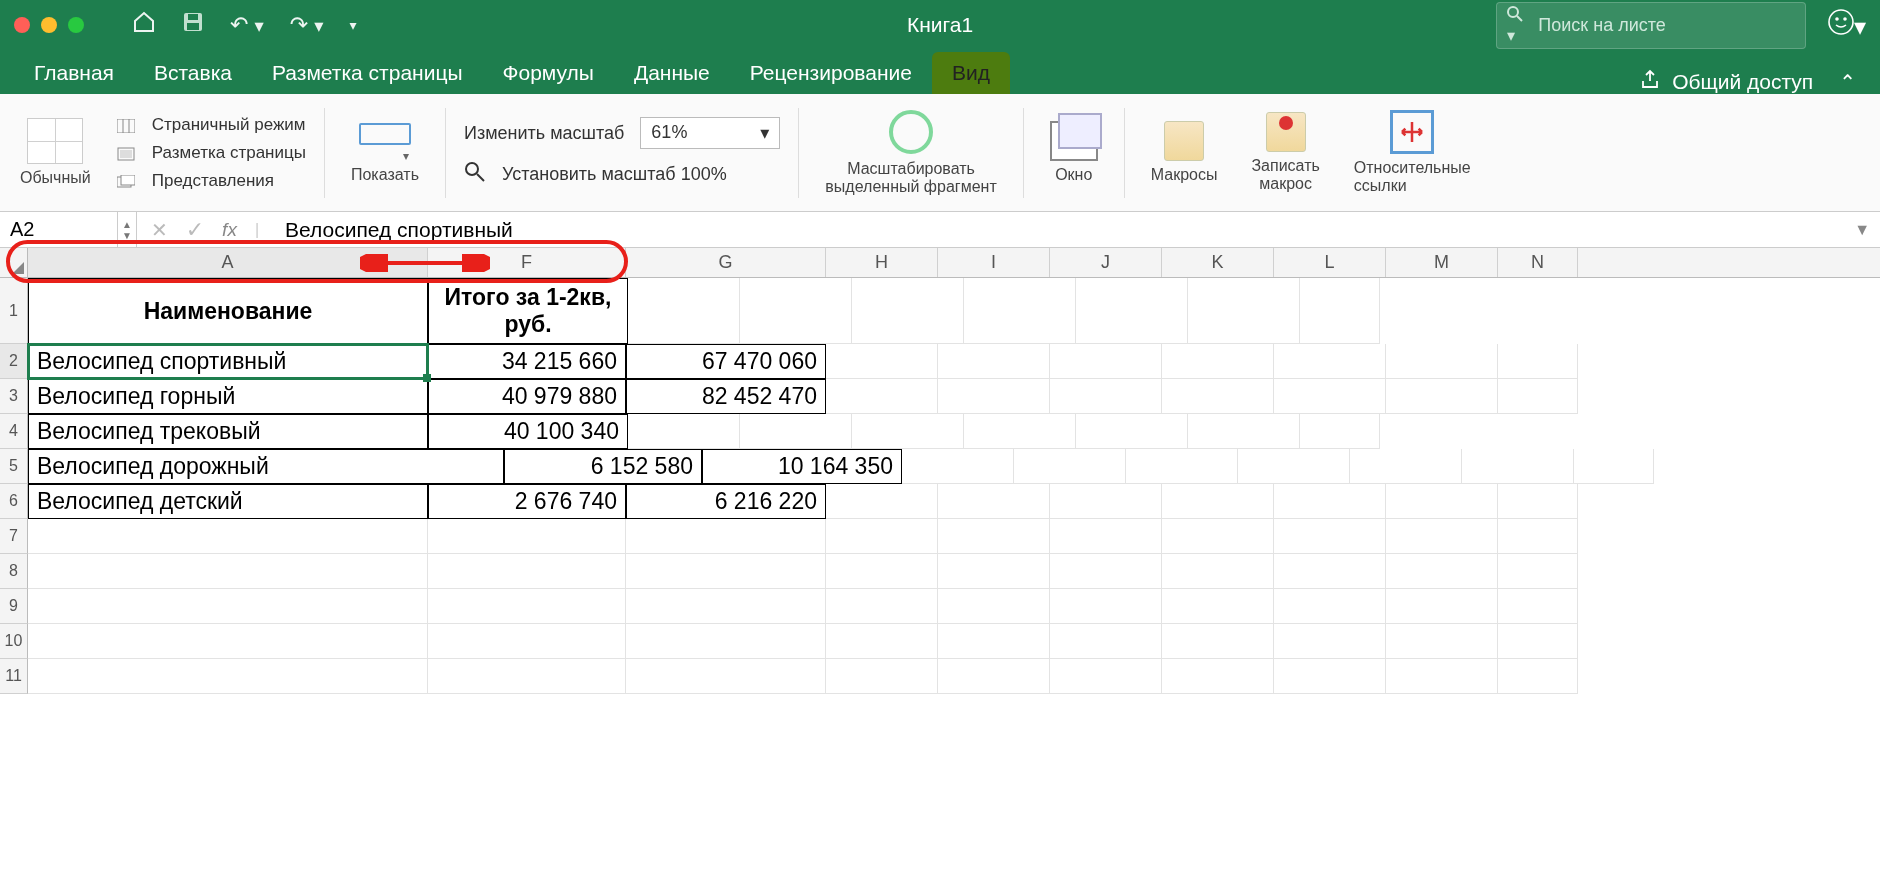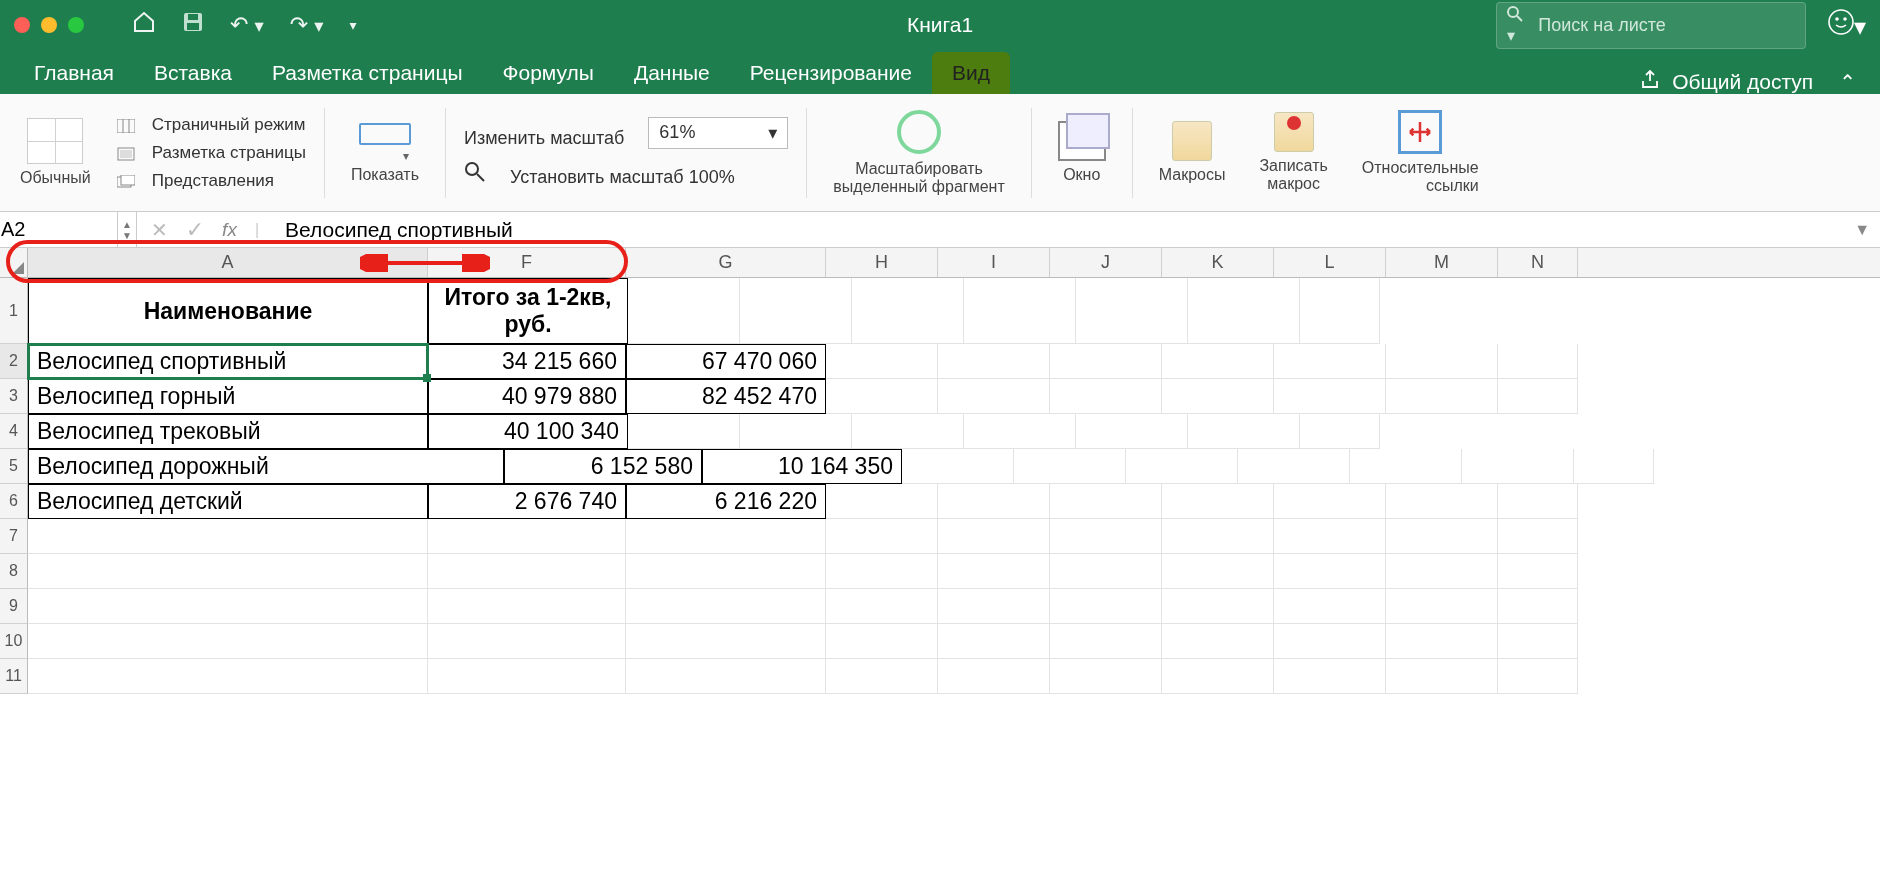--- a/index.html
+++ b/index.html
@@ -29,34 +29,34 @@
 .normalicon::before,.normalicon::after{content:"";position:absolute;background:#d0d0d0}
 .normalicon::before{width:100%;height:1px;top:50%}
 .normalicon::after{width:1px;height:100%;left:50%}
 .viewlist{display:flex;flex-direction:column;gap:8px;font-size:17px;color:#333}
 .viewlist div{display:flex;align-items:center;gap:17px;cursor:pointer}
 .vicon{width:18px;height:14px;display:inline-block}
 .showicon{width:52px;height:40px;position:relative}
 .showicon::before{content:"";position:absolute;left:0;right:0;top:2px;height:18px;border:2px solid #5b9bd5;border-radius:2px}
 .showicon::after{content:"▾";position:absolute;bottom:-2px;right:2px;font-size:12px;color:#666}
 .zoomctl{display:flex;flex-direction:column;gap:12px}
-.zoomrow{display:flex;align-items:flex-end;gap:24px;font-size:18px;color:#333}
+.zoomrow{display:flex;align-items:center;gap:16px;font-size:18px;color:#333}
 .zoombox{border:1px solid #bbb;padding:4px 10px;width:140px;display:flex;justify-content:space-between;background:#fff}
 .zoomlens{font-size:20px}
 .fitbtn{display:flex;flex-direction:column;align-items:center;gap:6px}
 .circ{width:44px;height:44px;border:4px solid #7fd89b;border-radius:50%}
 .winicon{width:48px;height:40px;position:relative}
 .winicon::before{content:"";position:absolute;inset:0;border:2px solid #888;background:#fff}
 .winicon::after{content:"";position:absolute;left:8px;top:-8px;width:40px;height:32px;border:2px solid #aac;background:#eef}
 .macicon{width:40px;height:40px;background:linear-gradient(#f7e6c4,#f0d89c);border:1px solid #cca;border-radius:3px;position:relative}
 .macicon.rec::after{content:"";position:absolute;top:3px;left:50%;transform:translateX(-50%);width:14px;height:14px;background:#d33;border-radius:50%}
 .refbtn{width:44px;height:44px;border:3px solid #5b9bd5;position:relative}
 .refbtn svg{position:absolute;inset:4px}
 .namebox{height:36px;border-bottom:1px solid #ccc;display:flex;align-items:center;background:#fff}
-.cellref{width:118px;padding:0 1px;font-size:20px;border-right:1px solid #ccc;height:100%;display:flex;align-items:center}
+.cellref{width:118px;padding:0 10px;font-size:20px;border-right:1px solid #ccc;height:100%;display:flex;align-items:center}
 .spin{display:flex;flex-direction:column;font-size:10px;color:#777;padding:0 4px;border-right:1px solid #ccc;height:100%;justify-content:center}
 .fxa{display:flex;align-items:center;gap:18px;padding:0 14px;height:100%}
 .fxx{color:#bbb;font-size:20px}
 .fxc{color:#bbb;font-size:22px}
 .fxlbl{font-style:italic;font-size:19px;color:#888}
 .fxval{font-size:21px;padding-left:8px}
 .ddend{margin-left:auto;padding:0 10px;color:#888}
 .gridwrap{position:relative}
 .colhdrs{height:30px;display:flex;background:#f4f4f4;border-bottom:1px solid #bbb}
 .rhcorner{width:28px;border-right:1px solid #bbb;position:relative}
@@ -216,21 +216,21 @@
     <div class="macicon rec"></div>
     <div class="biglbl" style="text-align:center;white-space:pre">Записать
 макрос</div>
   </div>
   <div class="rgroup">
     <div class="refbtn">
         <svg viewBox="0 0 36 36" fill="none" stroke="#d33" stroke-width="3">
           <path d="M6 18 H30 M18 6 V30 M6 18 L10 14 M6 18 L10 22 M30 18 L26 14 M30 18 L26 22"></path>
         </svg>
       </div>
-    <div class="biglbl" style="text-align:right;white-space:pre">Относительные
+    <div class="biglbl" style="text-align:left;white-space:pre">Относительные
 ссылки</div>
   </div>
 </div>
 
 <div class="namebox">
   <div class="cellref">A2</div>
   <div class="spin">
       <span>▲</span>
       <span>▼</span>
     </div>

